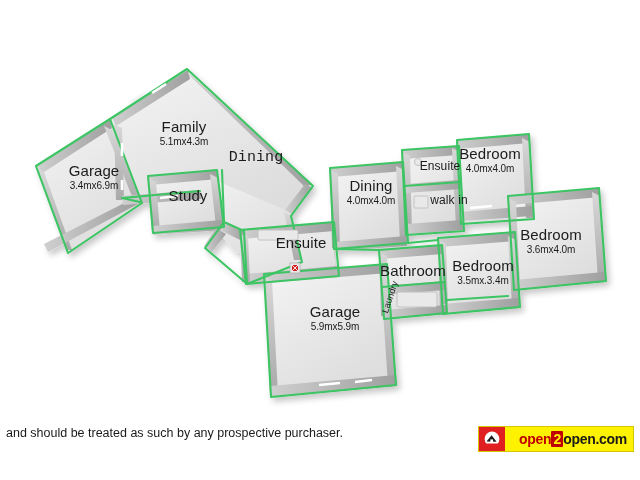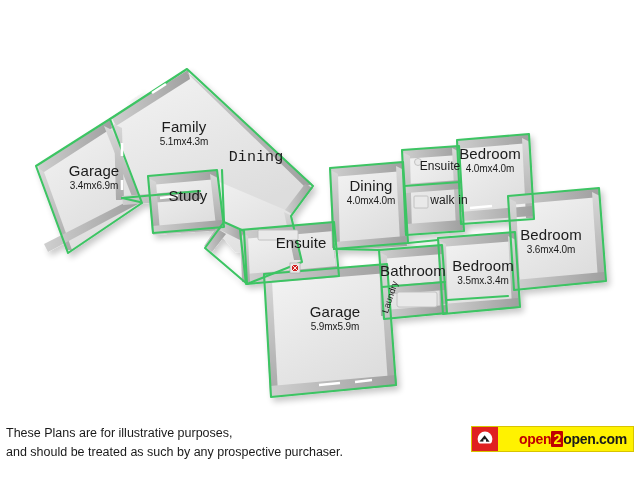--- a/index.html
+++ b/index.html
@@ -103,21 +103,21 @@
     width: 26px;
     background: #e02020;
     display: flex;
     align-items: center;
     justify-content: center;
   }
   #brand-text {
     background: #fff200;
     display: flex;
     align-items: center;
-    padding: 0 6px 0 21px;
+    padding: 0 6px 0 14px;
     font-size: 14px;
     font-weight: bold;
     letter-spacing: -0.3px;
     color: #b00000;
   }
   #brand-text .b-open { color: #c00000; }
   #brand-text .b-two  { color: #fff200; background:#c00000; display:inline-block;
                         width:12px; text-align:center; margin:0 0px; border-radius:1px; }
   #brand-text .b-view { color: #1a1a1a; }
   #brand-text .b-tld  { color: #1a1a1a; }
@@ -369,21 +369,20 @@
   <div class="room-label" style="left:335px; top:318px;">
     <span class="rl-name">Garage</span>
     <span class="rl-dim">5.9mx5.9m</span>
   </div>
 
 
 </div>
 
 <div id="footer">
   <div id="disclaimer">
-    <span class="dl">These Plans are for illustrative purposes,</span>
     <span class="dl">and should be treated as such by any prospective purchaser.</span>
   </div>
 
   <div id="brand-logo">
     <div id="brand-mark">
       <svg width="18" height="16" viewBox="0 0 18 16">
         <circle cx="9" cy="8" r="7.4" fill="#ffffff"></circle>
         <path d="M3.5,10.5 L8.6,4.2 L13.6,10.8 Z" fill="#1a1a1a"></path>
         <rect x="7.4" y="8.4" width="2.6" height="2.6" fill="#ffffff"></rect>
         <path d="M2,11.4 A7.4,7.4 0 0 0 15.6,12.4 L2.2,12.4 Z" fill="#e02020"></path>

